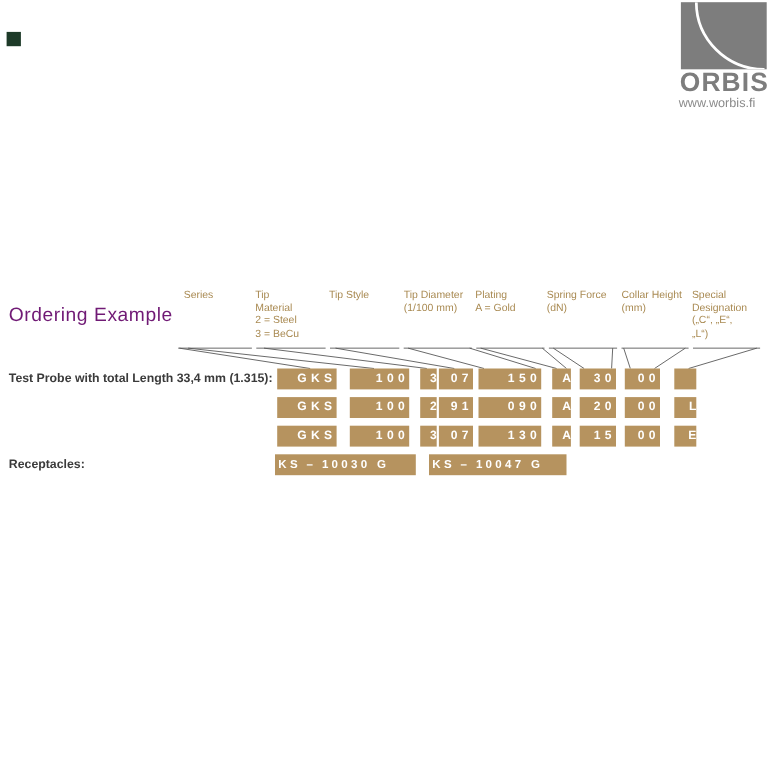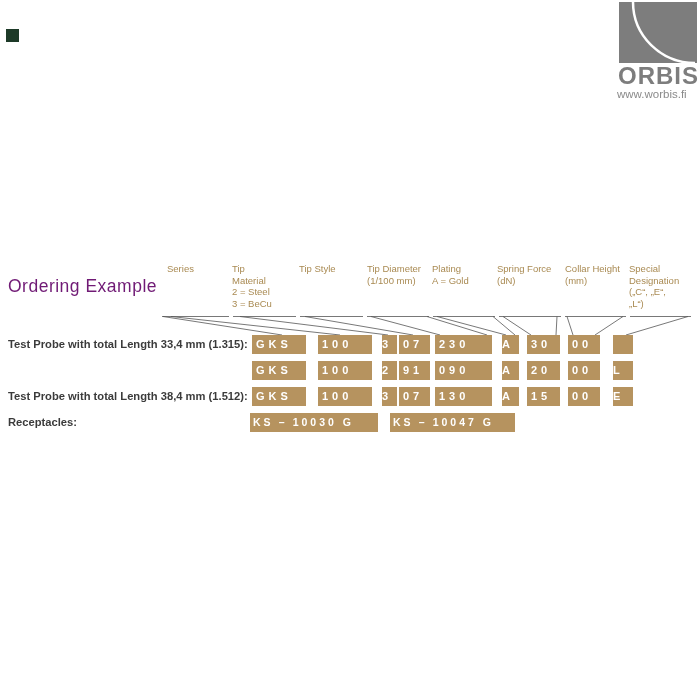--- a/index.html
+++ b/index.html
@@ -27,21 +27,21 @@
   .h4{left:432px}.h5{left:497px}.h6{left:565px}.h7{left:629px}
 
   
   .lines{position:absolute;left:0;top:0;}
 
   
   .row{position:absolute;left:0;width:700px;height:19px;}
   .r0{top:335px}.r1{top:361px}.r2{top:387px}.r3{top:413px}
   .row-label{position:absolute;left:8px;top:3px;font-size:11.2px;font-weight:bold;color:#3b3b3b;}
   .cell{position:absolute;top:0;height:19px;background:#b6935f;color:#ffffff;
-        font-size:11px;font-weight:bold;text-align:left;line-height:19px;
+        font-size:11px;font-weight:bold;text-align:right;line-height:19px;
         letter-spacing:4px;text-indent:4px;}
   .c0{left:252px;width:54px}.c1{left:318px;width:54px}.c2{left:382px;width:15px;letter-spacing:0;text-indent:0}
   .c3{left:399px;width:31px}.c4{left:435px;width:57px}.c5{left:502px;width:17px;letter-spacing:0;text-indent:0}
   .c6{left:527px;width:33px}.c7{left:568px;width:32px}.c8{left:613px;width:20px;letter-spacing:0;text-indent:0}
   .rcell{position:absolute;top:0;height:19px;background:#b6935f;color:#ffffff;
          font-size:10.5px;font-weight:bold;line-height:19px;
          letter-spacing:3px;text-indent:3px;}
   .rc0{left:250px;width:128px}.rc1{left:390px;width:125px}
 </style>
 </head>
@@ -106,41 +106,40 @@
       <line x1="688" y1="316.5" x2="626" y2="335"></line>
     </g>
   </svg>
 
   <div class="row r0">
     <div class="row-label">Test Probe with total Length 33,4 mm (1.315):</div>
     <div class="cell c0">GKS</div>
     <div class="cell c1">100</div>
     <div class="cell c2">3</div>
     <div class="cell c3">07</div>
-    <div class="cell c4">230</div>
+    <div class="cell c4">150</div>
     <div class="cell c5">A</div>
     <div class="cell c6">30</div>
     <div class="cell c7">00</div>
     <div class="cell c8"></div>
   </div>
 
   <div class="row r1">
     <div class="cell c0">GKS</div>
     <div class="cell c1">100</div>
     <div class="cell c2">2</div>
     <div class="cell c3">91</div>
     <div class="cell c4">090</div>
     <div class="cell c5">A</div>
     <div class="cell c6">20</div>
     <div class="cell c7">00</div>
     <div class="cell c8">L</div>
   </div>
 
   <div class="row r2">
-    <div class="row-label">Test Probe with total Length 38,4 mm (1.512):</div>
     <div class="cell c0">GKS</div>
     <div class="cell c1">100</div>
     <div class="cell c2">3</div>
     <div class="cell c3">07</div>
     <div class="cell c4">130</div>
     <div class="cell c5">A</div>
     <div class="cell c6">15</div>
     <div class="cell c7">00</div>
     <div class="cell c8">E</div>
   </div>

